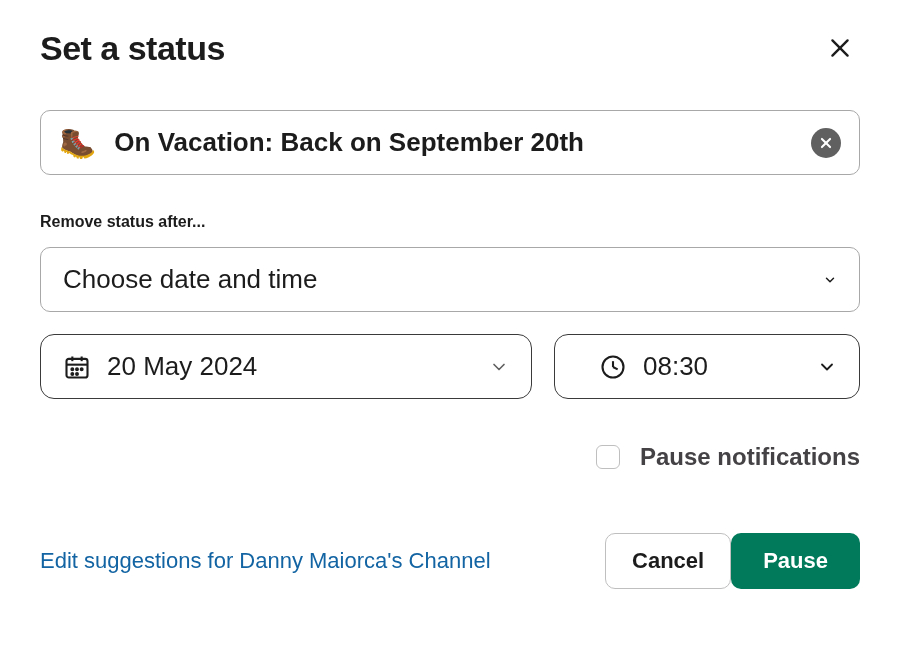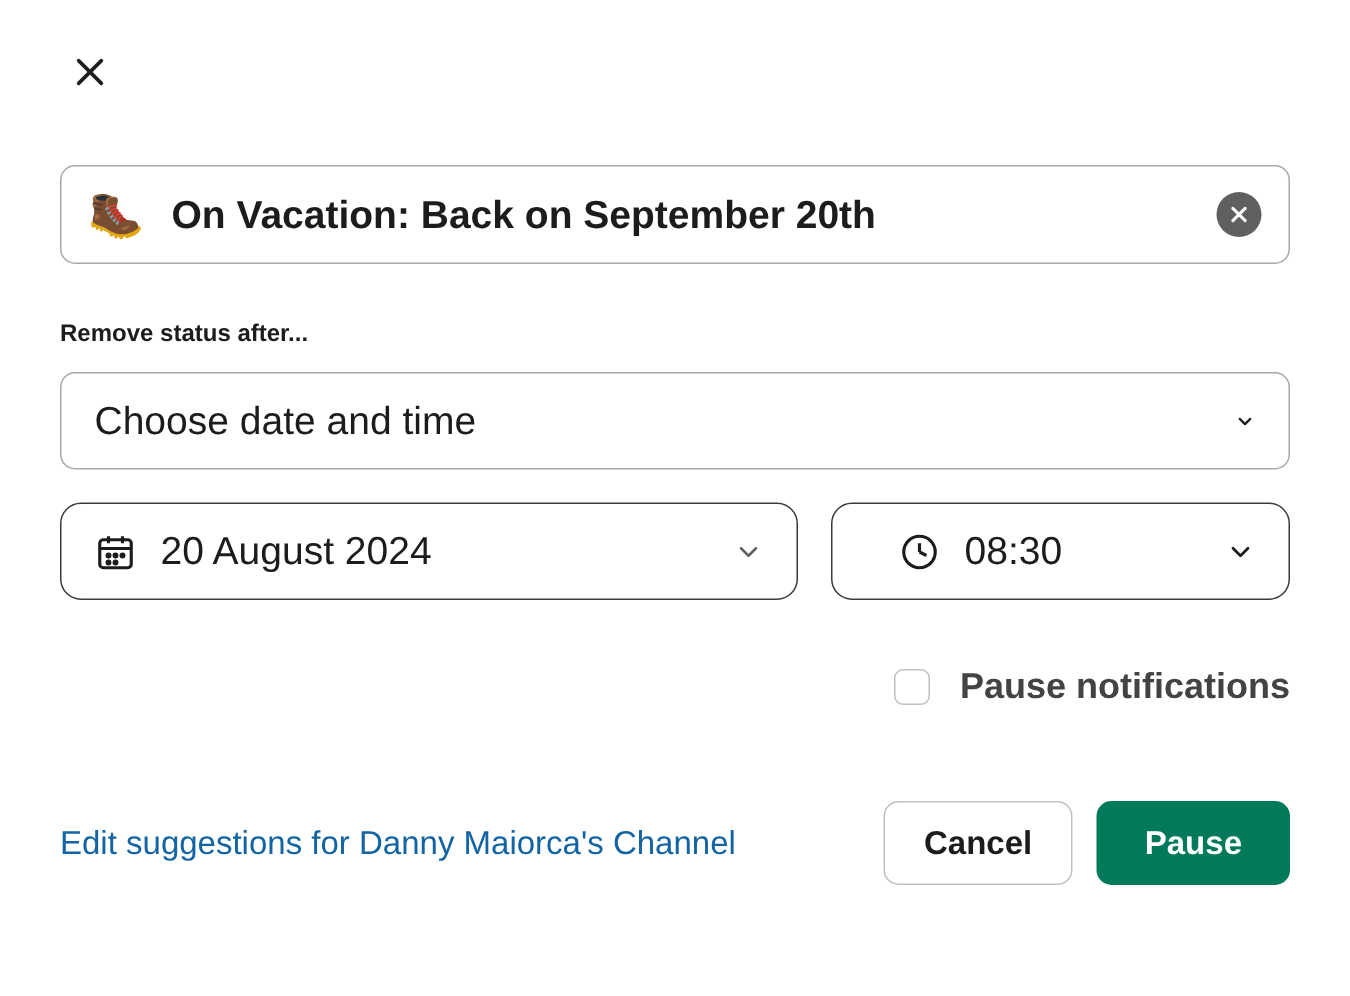--- a/index.html
+++ b/index.html
@@ -67,38 +67,39 @@
     .date-picker { flex: 0 0 60%; justify-content: space-between; }
     .time-picker { flex: 1; justify-content: space-between; padding-left: 44px; }
     .picker-left { display:flex; align-items:center; gap:16px; }
     .checkbox-row { display:flex; align-items:center; gap: 20px; margin-bottom: 62px; justify-content: flex-end; }
     .checkbox {
       width: 24px; height: 24px; border: 1.5px solid #bfbfbf; border-radius: 6px; cursor:pointer;
     }
     .checkbox-label { font-size: 24px; font-weight: 700; color: #454245; }
     .footer { display:flex; align-items:center; justify-content: space-between; }
     .edit-link { font-size: 22px; color: #1264a3; cursor: pointer; }
-    .buttons { display:flex; gap: 16px; }
+    .buttons { display:flex; }
     .btn {
       padding: 14px 26px;
       font-size: 22px;
       font-weight: 700;
       border-radius: 10px;
       cursor: pointer;
     }
     .btn-cancel { background: #fff; border: 1.5px solid #bfbfbf; color: #1d1c1d; }
     .btn-save { background: #007a5a; border: none; color: #fff; padding: 14px 32px; }
     .chevron-small { width:14px; height:14px; }
     .chevron-large { width:20px; height:20px; }
     svg { display:block; }
   </style>
 </head>
 <body>
 
 <div class="header">
+  <h1 class="title">Set a status</h1>
   <button class="close-btn">
     <svg width="26" height="26" viewBox="0 0 24 24" fill="none" stroke="currentColor" stroke-width="2.2" stroke-linecap="round">
       <line x1="5" y1="5" x2="19" y2="19"></line>
         <line x1="19" y1="5" x2="5" y2="19"></line>
     </svg>
   </button>
 </div>
 
 <div class="status-input-wrap">
   <span class="status-emoji">🥾</span>
@@ -127,21 +128,21 @@
         <rect x="3" y="5" width="18" height="16" rx="2"></rect>
         <line x1="3" y1="10" x2="21" y2="10"></line>
         <line x1="8" y1="3" x2="8" y2="7"></line>
         <line x1="16" y1="3" x2="16" y2="7"></line>
         <circle cx="8" cy="14" r="0.8" fill="#1d1c1d"></circle>
         <circle cx="12" cy="14" r="0.8" fill="#1d1c1d"></circle>
         <circle cx="16" cy="14" r="0.8" fill="#1d1c1d"></circle>
         <circle cx="8" cy="18" r="0.8" fill="#1d1c1d"></circle>
         <circle cx="12" cy="18" r="0.8" fill="#1d1c1d"></circle>
       </svg>
-      <span>20 August 2024</span>
+      <span>20 May 2024</span>
     </div>
     <svg class="chevron-large" viewBox="0 0 24 24" fill="none" stroke="#616061" stroke-width="2" stroke-linecap="round" stroke-linejoin="round">
       <polyline points="6 9 12 15 18 9"></polyline>
     </svg>
   </div>
   <div class="time-picker">
     <div class="picker-left">
       <svg width="28" height="28" viewBox="0 0 24 24" fill="none" stroke="#1d1c1d" stroke-width="1.8">
         <circle cx="12" cy="12" r="9"></circle>
         <line x1="12" y1="7" x2="12" y2="12"></line>

